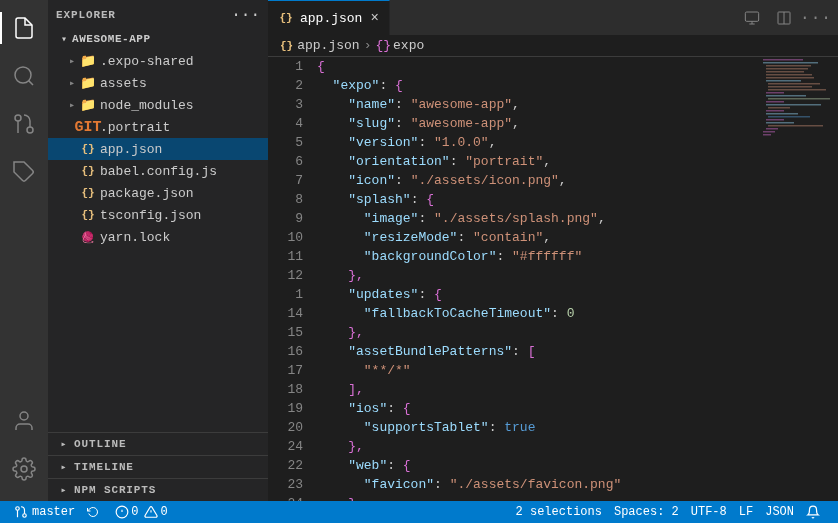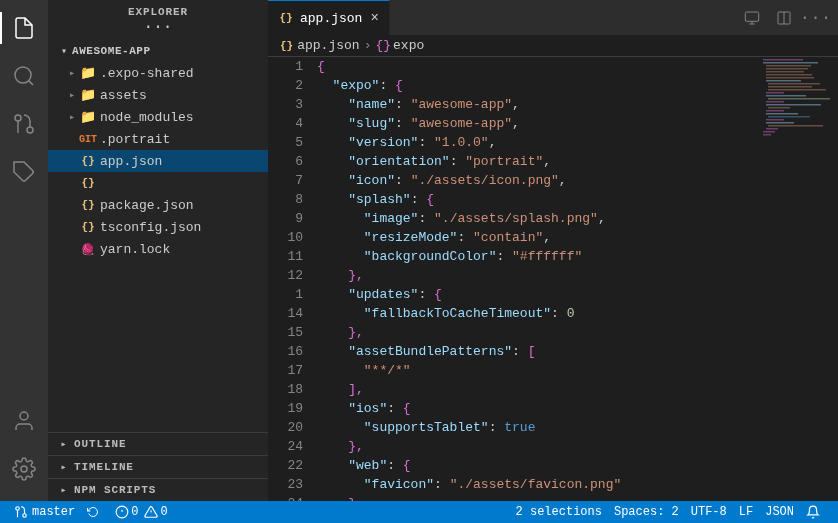--- a/index.html
+++ b/index.html
@@ -347,21 +347,21 @@
         <div class="activity-icon" title="Settings">
           <svg viewBox="0 0 24 24" fill="none" stroke="currentColor" stroke-width="1.5">
             <circle cx="12" cy="12" r="3"></circle>
             <path d="M19.4 15a1.65 1.65 0 00.33 1.82l.06.06a2 2 0 010 2.83 2 2 0 01-2.83 0l-.06-.06a1.65 1.65 0 00-1.82-.33 1.65 1.65 0 00-1 1.51V21a2 2 0 01-4 0v-.09A1.65 1.65 0 009 19.4a1.65 1.65 0 00-1.82.33l-.06.06a2 2 0 01-2.83-2.83l.06-.06A1.65 1.65 0 004.68 15a1.65 1.65 0 00-1.51-1H3a2 2 0 010-4h.09A1.65 1.65 0 004.6 9a1.65 1.65 0 00-.33-1.82l-.06-.06a2 2 0 012.83-2.83l.06.06A1.65 1.65 0 009 4.68a1.65 1.65 0 001-1.51V3a2 2 0 014 0v.09a1.65 1.65 0 001 1.51 1.65 1.65 0 001.82-.33l.06-.06a2 2 0 012.83 2.83l-.06.06A1.65 1.65 0 0019.4 9a1.65 1.65 0 001.51 1H21a2 2 0 010 4h-.09a1.65 1.65 0 00-1.51 1z"></path>
           </svg>
         </div>
       </div>
     </div>
 
     <div class="sidebar">
-      <div style="display:flex; align-items:center; padding: 6px 8px 4px 8px; flex-direction: column;">
+      <div style="display:flex; align-items:center; padding: 6px 8px 4px 8px;">
         <span class="sidebar-title" style="padding:0; flex:1;">EXPLORER</span>
         <span style="color:#cccccc; cursor:pointer; font-size:16px;">···</span>
       </div>
       <div class="sidebar-content">
 
         <div class="tree-item">
           <div class="indent" style="width:8px;"></div>
           <div class="chevron" style="color:#cccccc;">▾</div>
           <span style="font-weight:700; color:#cccccc; font-size:11px; letter-spacing:0.05em;">AWESOME-APP</span>
         </div>
@@ -382,34 +382,35 @@
 
         <div class="tree-item">
           <div class="indent" style="width:16px;"></div>
           <div class="chevron" style="color:#858585;">▸</div>
           <div class="icon icon-folder">📁</div>
           <span class="label">node_modules</span>
         </div>
 
         <div class="tree-item">
           <div class="indent" style="width:32px;"></div>
-          <div class="icon" style="color:#e37933; font-size:10px; font-weight:bold;">GIT</div>
+          <div class="icon" style="color:#e37933; font-size:15px; font-weight:bold;">GIT</div>
           <span class="label">.portrait</span>
         </div>
 
         <div class="tree-item active">
           <div class="indent" style="width:32px;"></div>
           <div class="icon" style="color:#e8c07d; font-size:11px; font-weight:bold;">{}</div>
           <span class="label">app.json</span>
         </div>
 
 
         <div class="tree-item">
           <div class="indent" style="width:32px;"></div>
           <div class="icon" style="color:#e8c07d; font-size:11px; font-weight:bold;">{}</div>
+          <span class="label">babel.config.js</span>
         </div>
 
         <div class="tree-item">
           <div class="indent" style="width:32px;"></div>
           <div class="icon" style="color:#e8c07d; font-size:11px; font-weight:bold;">{}</div>
           <span class="label">package.json</span>
         </div>
 
         <div class="tree-item">
           <div class="indent" style="width:32px;"></div>

